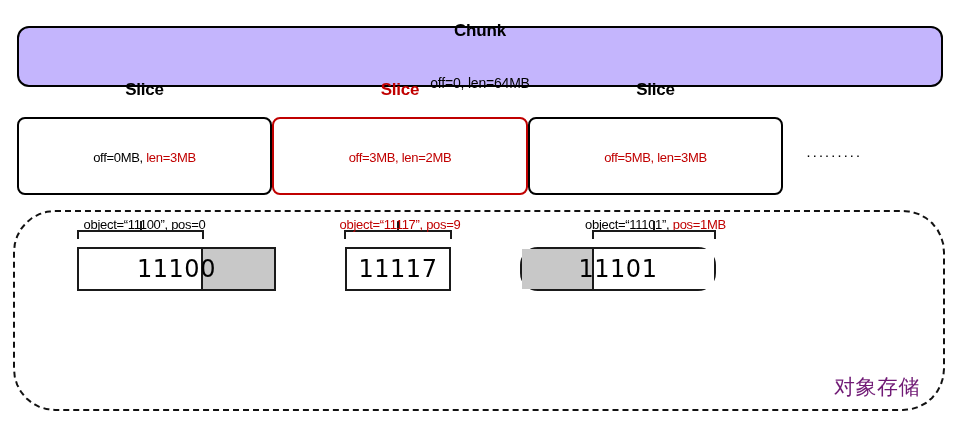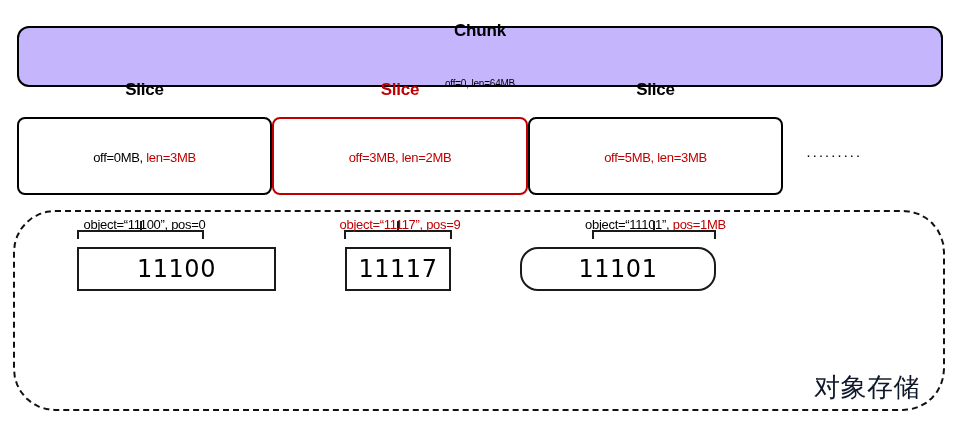--- a/index.html
+++ b/index.html
@@ -32,21 +32,21 @@
     align-items: center;
     justify-content: center;
   }
   .chunk-title {
     font-size: 17px;
     font-weight: bold;
     line-height: 20px;
     letter-spacing: -0.2px;
   }
   .chunk-sub {
-    font-size: 10px;
+    font-size: 14px;
     line-height: 19px;
     letter-spacing: -0.2px;
     margin-top: 33px;
   }
 
   
   .slice-box {
     position: absolute;
     top: 117px;
     height: 78px;
@@ -107,37 +107,36 @@
     box-sizing: border-box;
     border: 2.5px dashed #111111;
     border-radius: 42px;
     background: transparent;
     z-index: 1;
   }
   .storage-label {
     position: absolute;
     right: 40px;
     bottom: 26px;
-    font-size: 26px;
+    font-size: 21px;
     line-height: 24px;
-    color: #0f172a;
+    color: #701a75;
     font-family: "DejaVu Sans", sans-serif;
     letter-spacing: 0.5px;
   }
 
   
   .obj-rect {
     position: absolute;
     box-sizing: border-box;
     border: 2px solid #1a1a1a;
     background: #ffffff;
     display: flex;
     align-items: stretch;
     z-index: 2;
-    flex-direction: column;
   }
   .obj-fill-white { background: #ffffff; }
   .obj-fill-grey  { background: #C8C8C8; }
   .obj-divider-left  { border-left: 2px solid #1a1a1a; }
   .obj-label {
     position: absolute;
     left: 0;
     right: 0;
     top: 0;
     bottom: 0;

